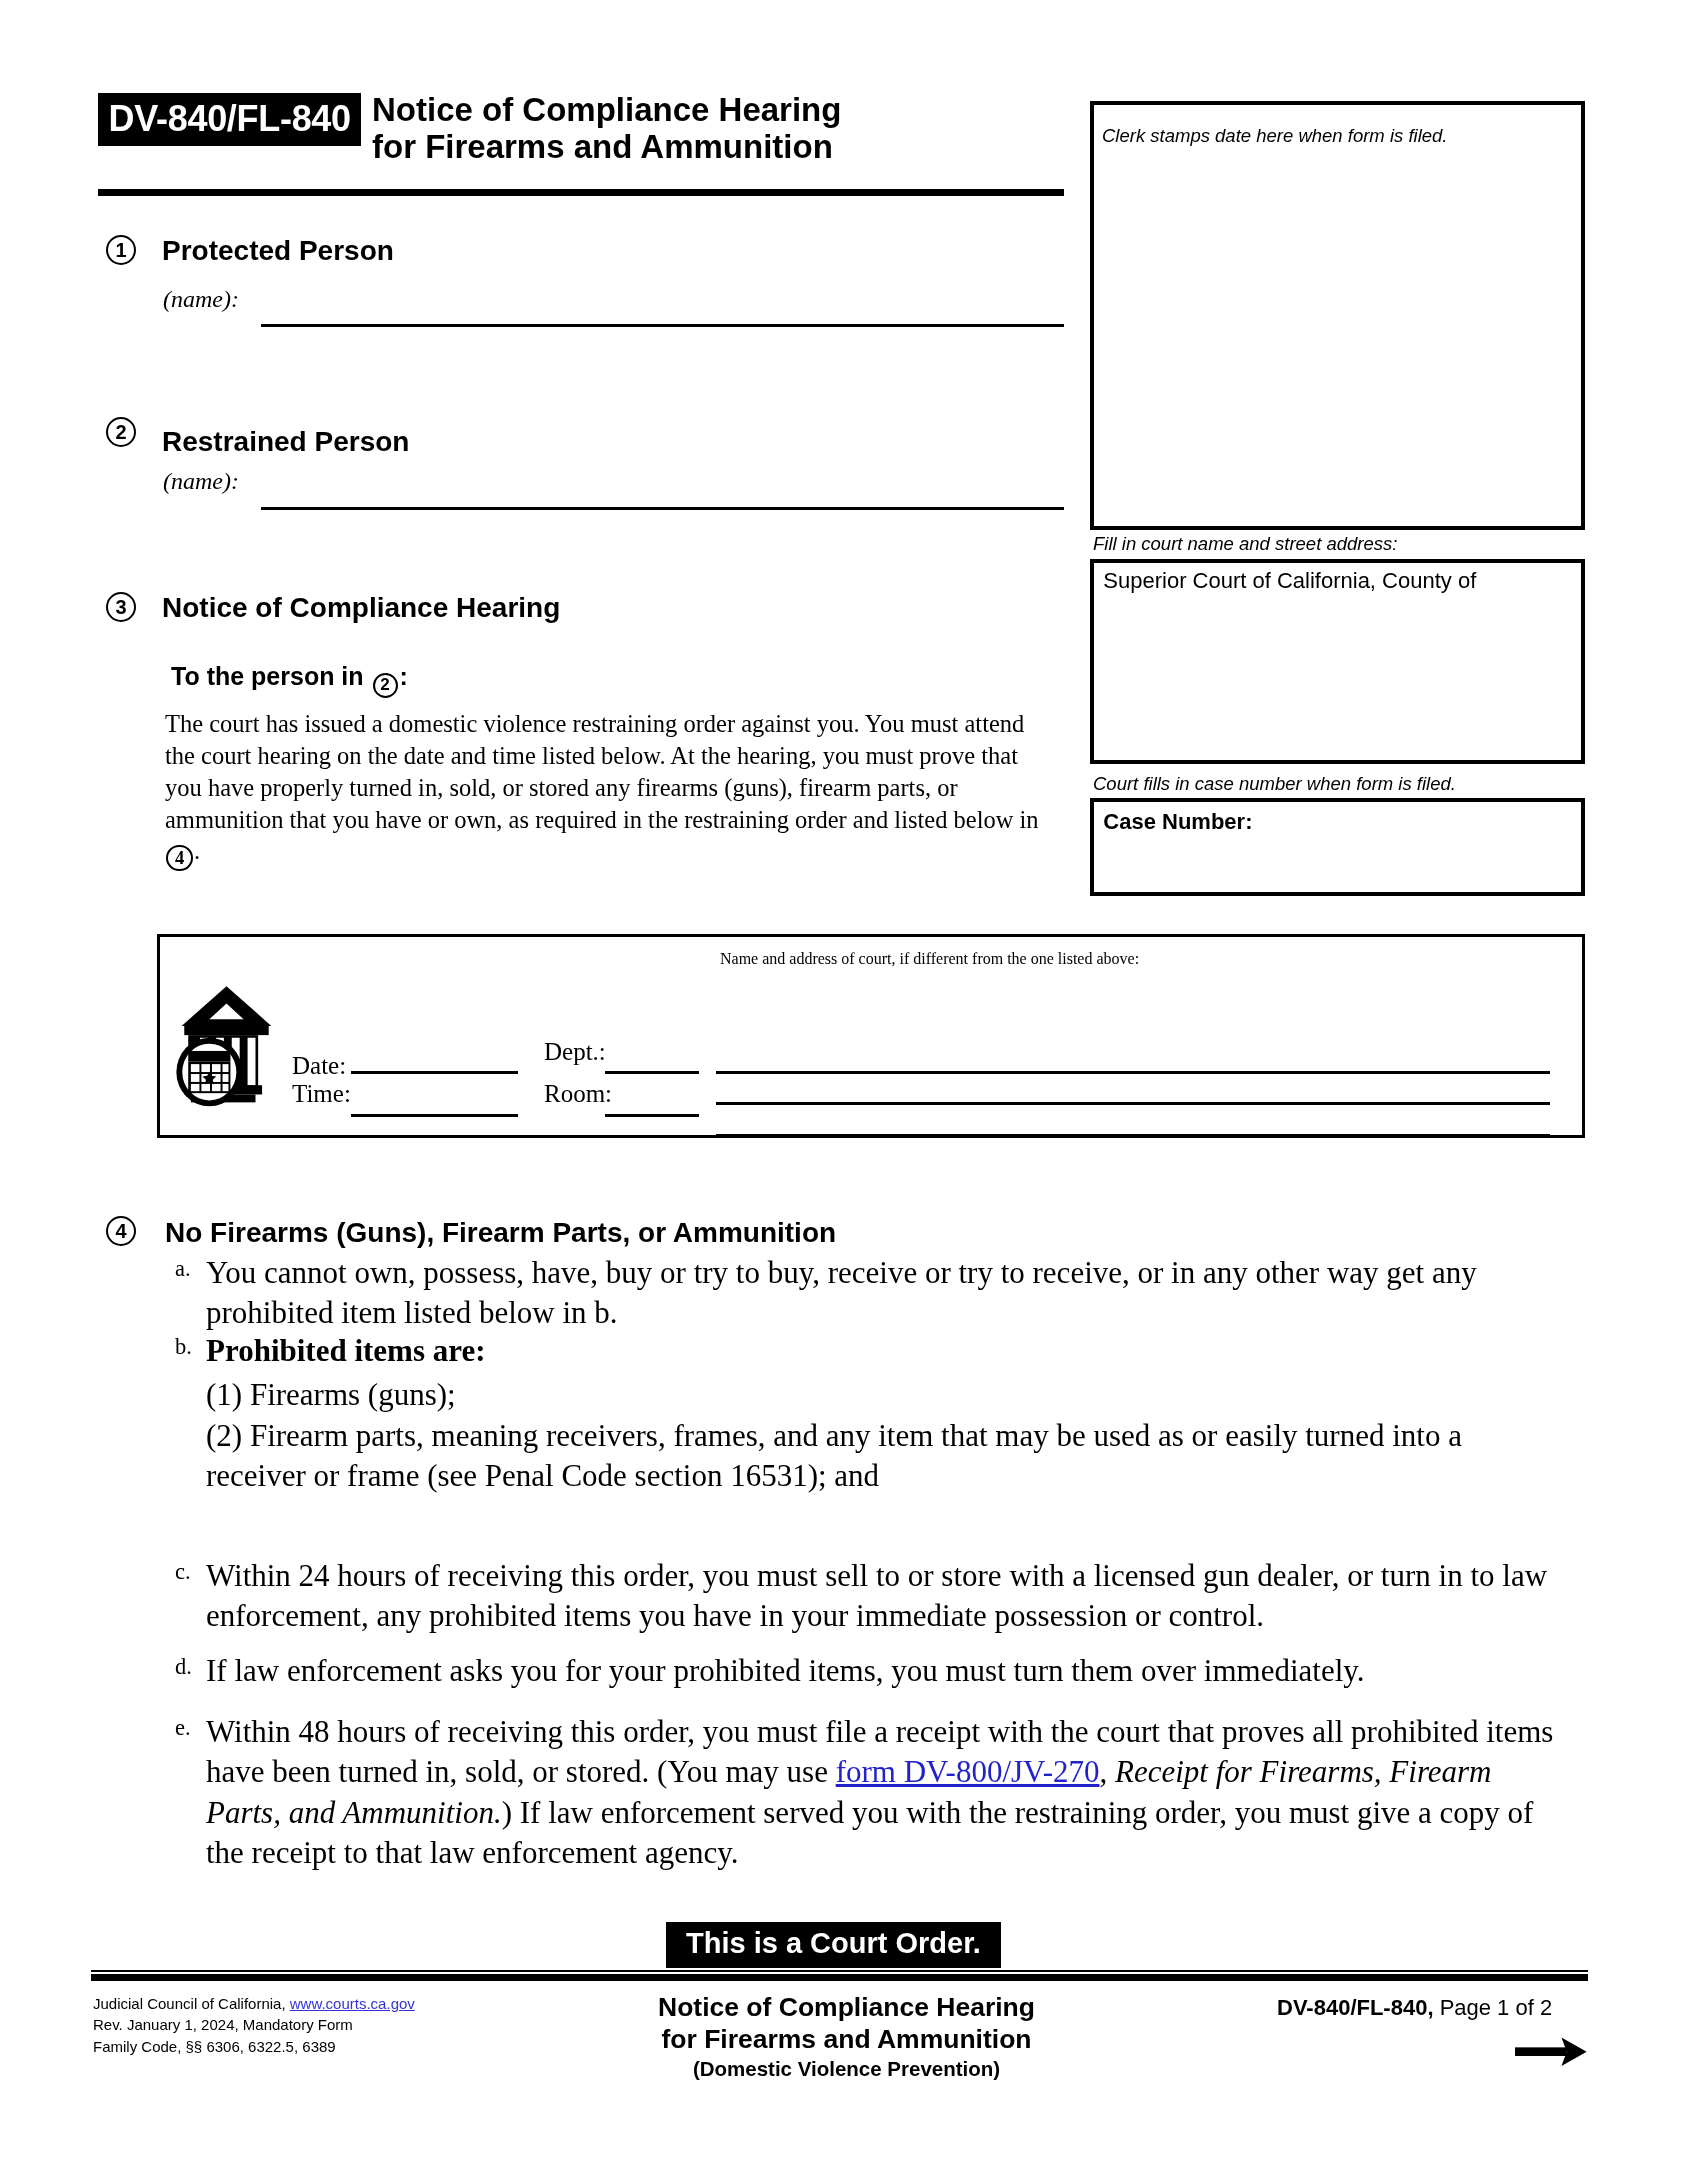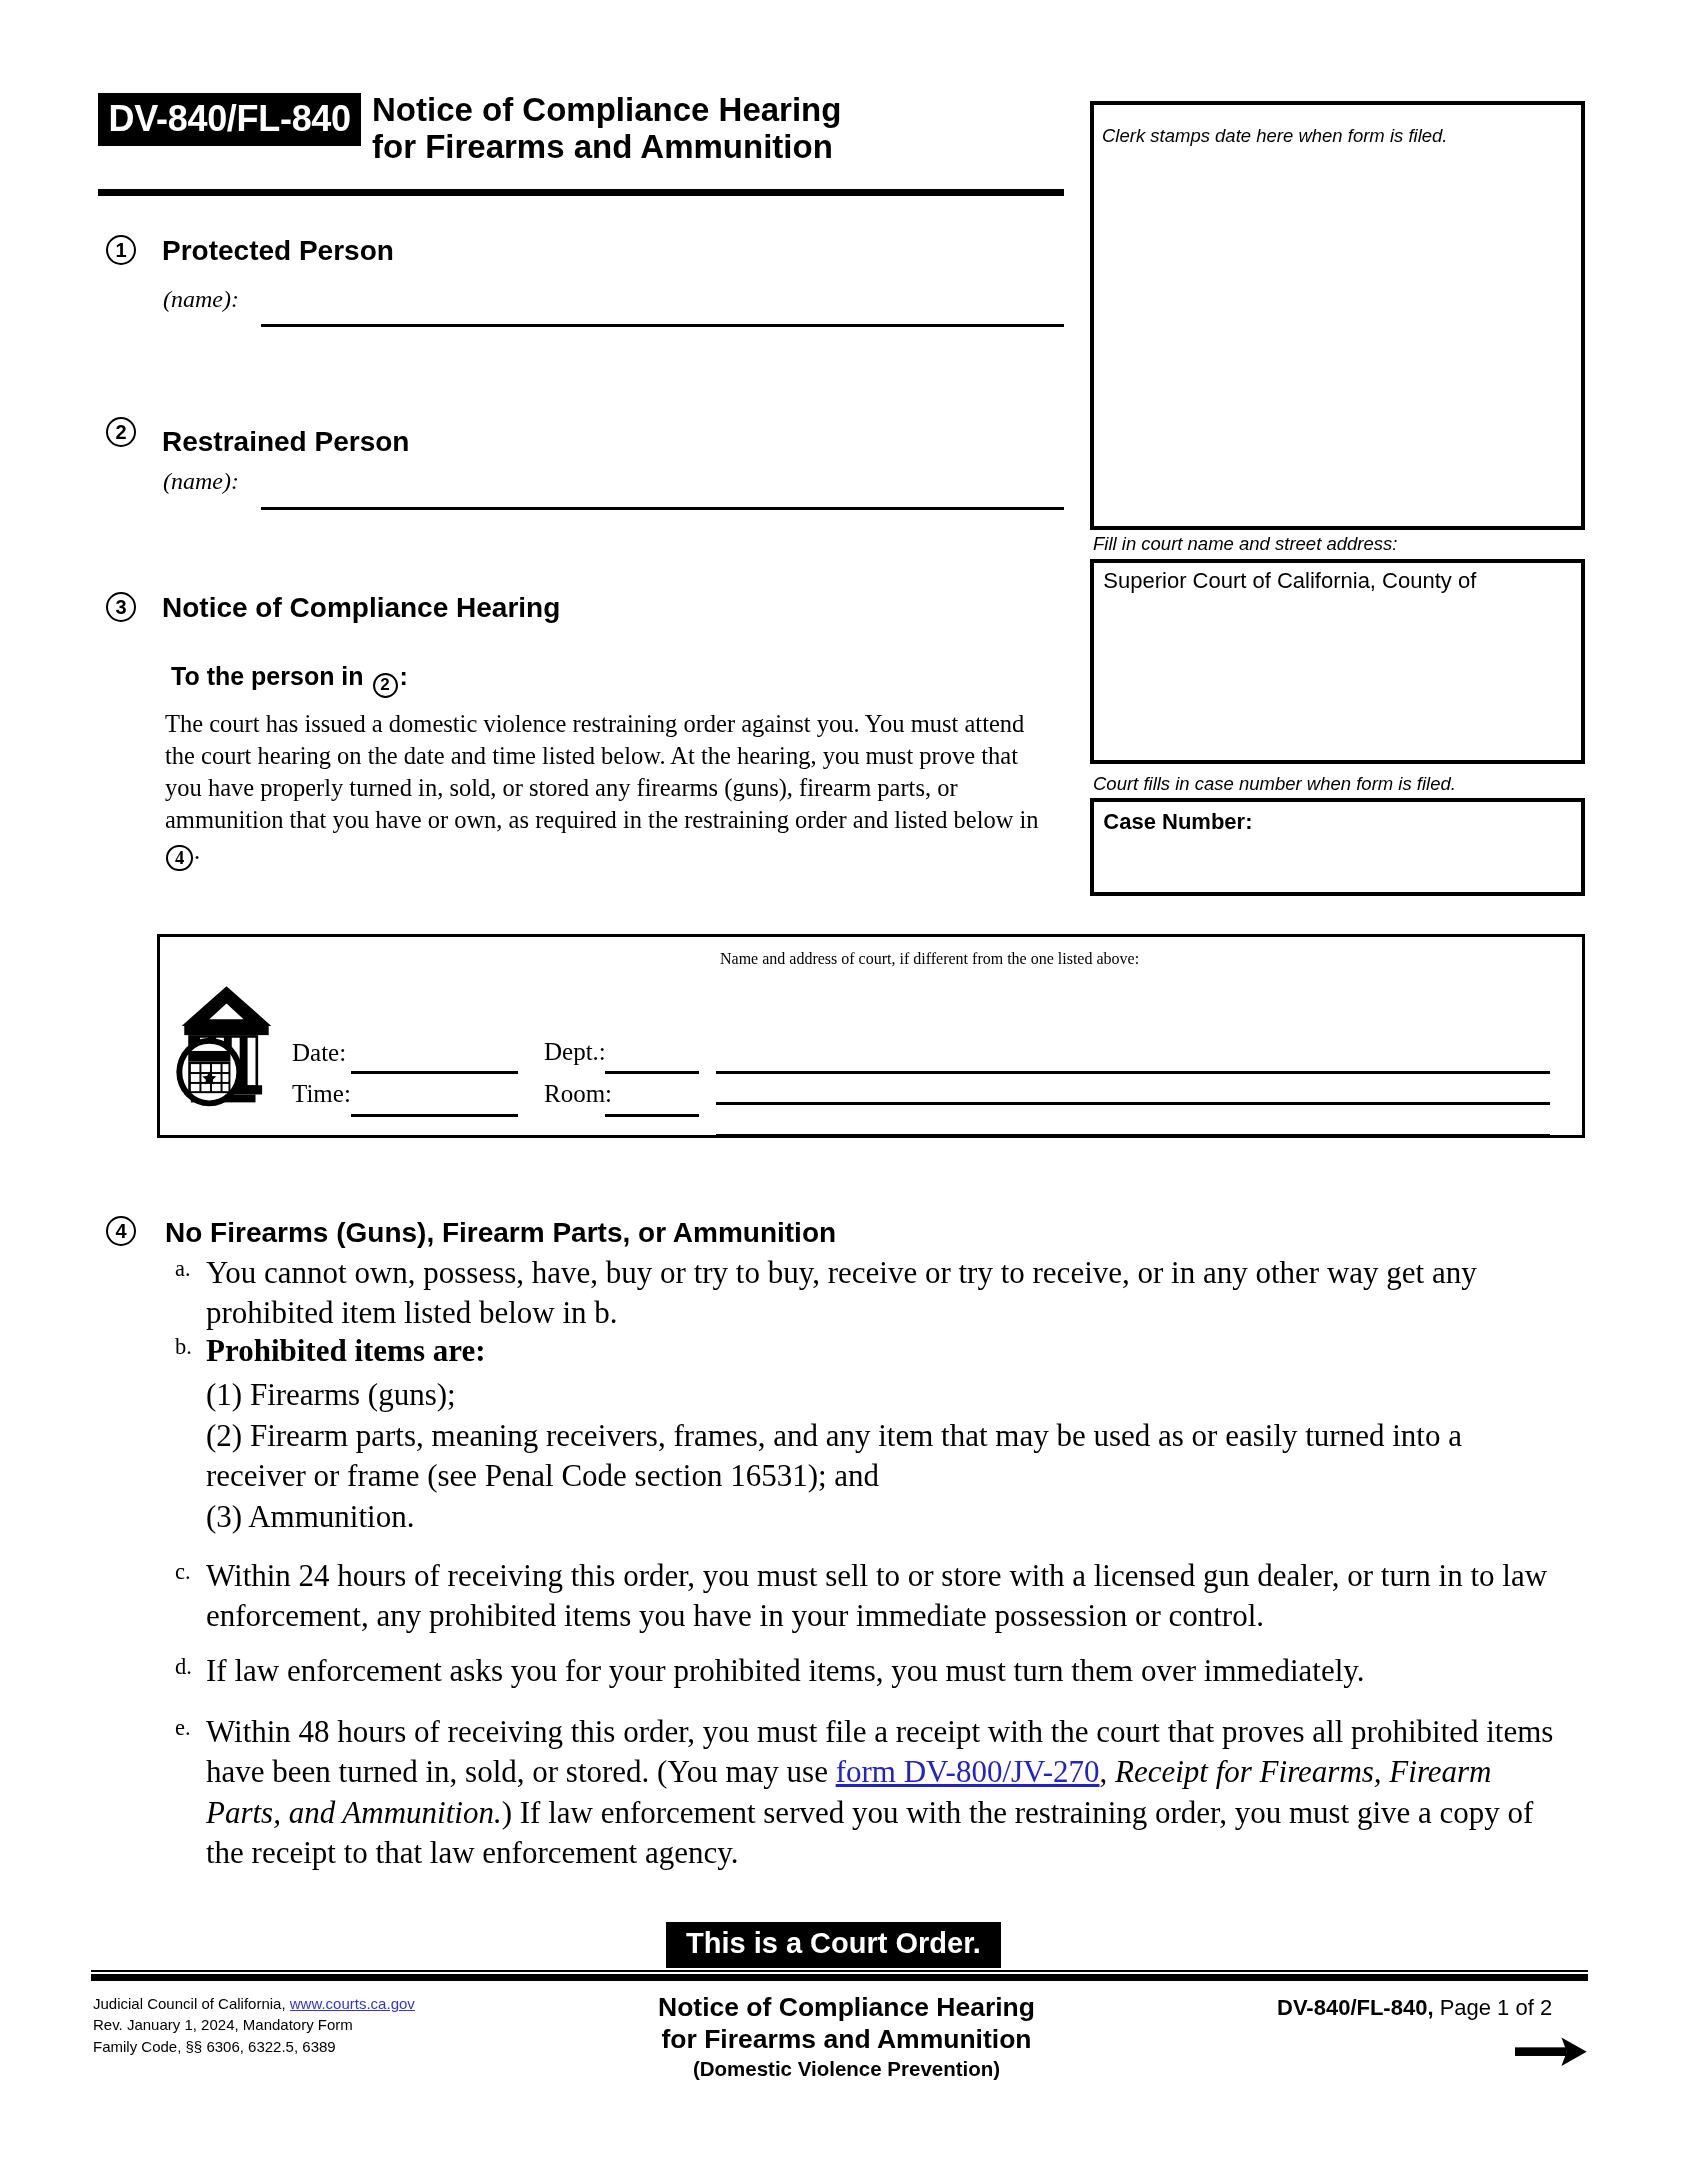--- a/index.html
+++ b/index.html
@@ -433,21 +433,21 @@
         <rect x="56" y="135" width="13" height="12" fill="#fff"></rect>
         <rect x="72" y="135" width="9" height="12" fill="#fff"></rect>
         <rect x="24" y="150" width="13" height="11" fill="#fff"></rect>
         <rect x="40" y="150" width="13" height="11" fill="#fff"></rect>
         <rect x="56" y="150" width="13" height="11" fill="#fff"></rect>
         <rect x="72" y="150" width="9" height="11" fill="#fff"></rect>
         <path d="M52 131 l3.2 6.6 7.3 1 -5.3 5.1 1.3 7.2 -6.5 -3.4 -6.5 3.4 1.3 -7.2 -5.3 -5.1 7.3 -1 Z" fill="#000"></path>
       </svg>
     </div>
 
-    <div class="dt-label" style="left:132px; top:102px;">Date:</div>
+    <div class="dt-label" style="left:132px; top:115px;">Date:</div>
     <div class="dt-rule" style="left:191px; top:134px; width:167px;"></div>
     <div class="dt-label" style="left:132px; top:143px;">Time:</div>
     <div class="dt-rule" style="left:191px; top:177px; width:167px;"></div>
 
     <div class="dt-label" style="left:384px; top:101px;">Dept.:</div>
     <div class="dt-rule" style="left:445px; top:134px; width:94px;"></div>
     <div class="dt-label" style="left:384px; top:143px;">Room:</div>
     <div class="dt-rule" style="left:445px; top:177px; width:94px;"></div>
 
     <div class="court-addr-note">Name and address of court, if different from the one listed above:</div>
@@ -462,21 +462,20 @@
   <div class="sec4-head">No Firearms (Guns), Firearm Parts, or Ammunition</div>
 
   <div class="sub-letter" style="left:175px; top:1256px;">a.</div>
   <div class="sub-item" style="left:206px; top:1253px; width:1363px;">You cannot own, possess, have, buy or try to buy, receive or try to receive, or in any other way get any prohibited item listed below in b.</div>
 
   <div class="sub-letter" style="left:175px; top:1334px;">b.</div>
   <div class="sub-item bold-ser" style="left:206px; top:1331px; width:1363px;">Prohibited items are:</div>
 
   <div class="sub-item" style="left:206px; top:1375px; width:1363px;">(1) Firearms (guns);</div>
   <div class="sub-item" style="left:206px; top:1416px; width:1363px; text-indent:0;">(2) Firearm parts, meaning receivers, frames, and any item that may be used as or easily turned into a receiver or frame (see Penal Code section 16531); and</div>
-  <div class="sub-item" style="left:206px; top:1497px; width:1363px;">(3) Ammunition.</div>
 
   <div class="sub-letter" style="left:175px; top:1559px;">c.</div>
   <div class="sub-item" style="left:206px; top:1556px; width:1363px;">Within 24 hours of receiving this order, you must sell to or store with a licensed gun dealer, or turn in to law enforcement, any prohibited items you have in your immediate possession or control.</div>
 
   <div class="sub-letter" style="left:175px; top:1654px;">d.</div>
   <div class="sub-item" style="left:206px; top:1651px; width:1363px;">If law enforcement asks you for your prohibited items, you must turn them over immediately.</div>
 
   <div class="sub-letter" style="left:175px; top:1715px;">e.</div>
   <div class="sub-item" style="left:206px; top:1712px; width:1363px;">
     <span>Within 48 hours of receiving this order, you must file a receipt with the court that proves all prohibited items have been turned in, sold, or stored. (You may use </span><span class="weblink">form DV-800/JV-270</span><span>, </span><span class="ital">Receipt for Firearms, Firearm Parts, and Ammunition.</span><span>) If law enforcement served you with the restraining order, you must give a copy of the receipt to that law enforcement agency.</span>

